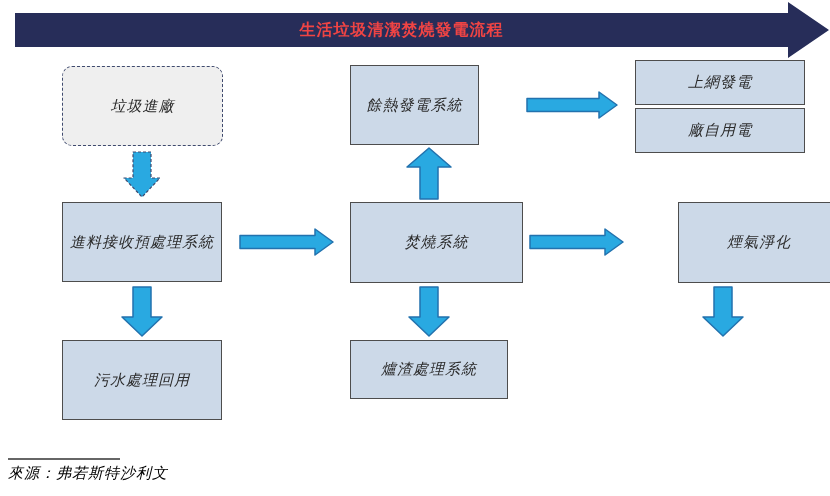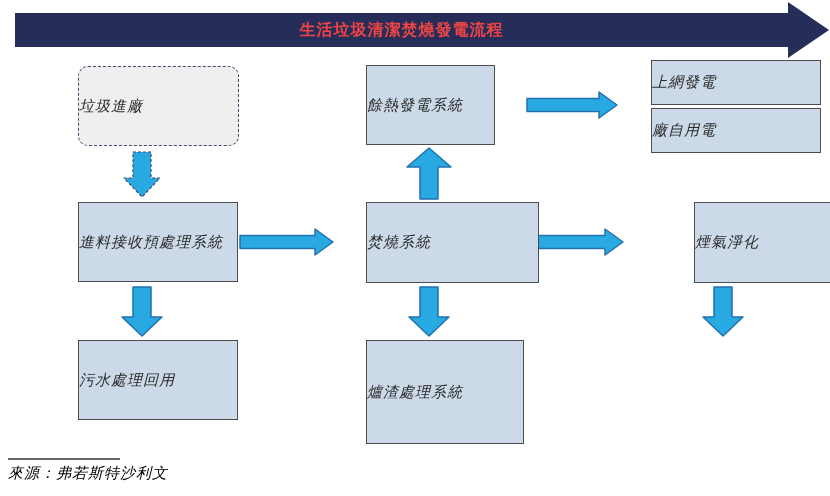--- a/index.html
+++ b/index.html
@@ -25,42 +25,41 @@
   .flow-arrow-dashed{fill:var(--arrow-blue);stroke:var(--dashed-border);stroke-width:1.2;stroke-dasharray:3 2;stroke-linejoin:round;}
   .banner-shape{fill:var(--banner-navy);}
   .banner-title{
     position:absolute;left:15px;top:13px;width:773px;height:34px;
     display:flex;align-items:center;justify-content:center;
     color:#ef4444;font-family:"Liberation Sans", sans-serif;
     font-weight:bold;font-size:16px;letter-spacing:1px;
   }
   .node{
     position:absolute;box-sizing:border-box;
-    display:flex;align-items:center;
+    display:flex;align-items:center;justify-content:center;
     background:var(--box-fill);
     border:1.6px solid var(--box-border);
     color:var(--text-dark);
     font-style:italic;font-size:15px;letter-spacing:1px;
     text-align:center;
-    margin-left:16px;
   }
   .node-dashed{
     background:var(--dashed-box-fill);
     border:1.6px dashed var(--dashed-border);
     border-radius:10px;
   }
   .n-waste-entry{left:62px;top:66px;width:161px;height:80px;}
   .n-waste-heat{left:350px;top:65px;width:129px;height:80px;}
   .n-grid-power{left:635px;top:60px;width:170px;height:45px;}
   .n-plant-power{left:635px;top:108px;width:170px;height:45px;}
   .n-feed{left:62px;top:202px;width:160px;height:80px;}
   .n-incin{left:350px;top:202px;width:173px;height:81px;}
   .n-flue{left:678px;top:202px;width:162px;height:81px;}
   .n-sewage{left:62px;top:340px;width:160px;height:80px;}
-  .n-slag{left:350px;top:340px;width:158px;height:104px;}
+  .n-slag{left:350px;top:340px;width:158px;height:59px;}
   .n-flyash{left:642px;top:340px;width:160px;height:81px;}
   .source-rule{
     position:absolute;left:8px;top:458px;width:112px;height:0;
     border-top:2px solid #666;
   }
   .source-text{
     position:absolute;left:8px;top:464px;
     font-style:italic;font-size:15px;color:#000000;letter-spacing:1px;
   }
 </style>

